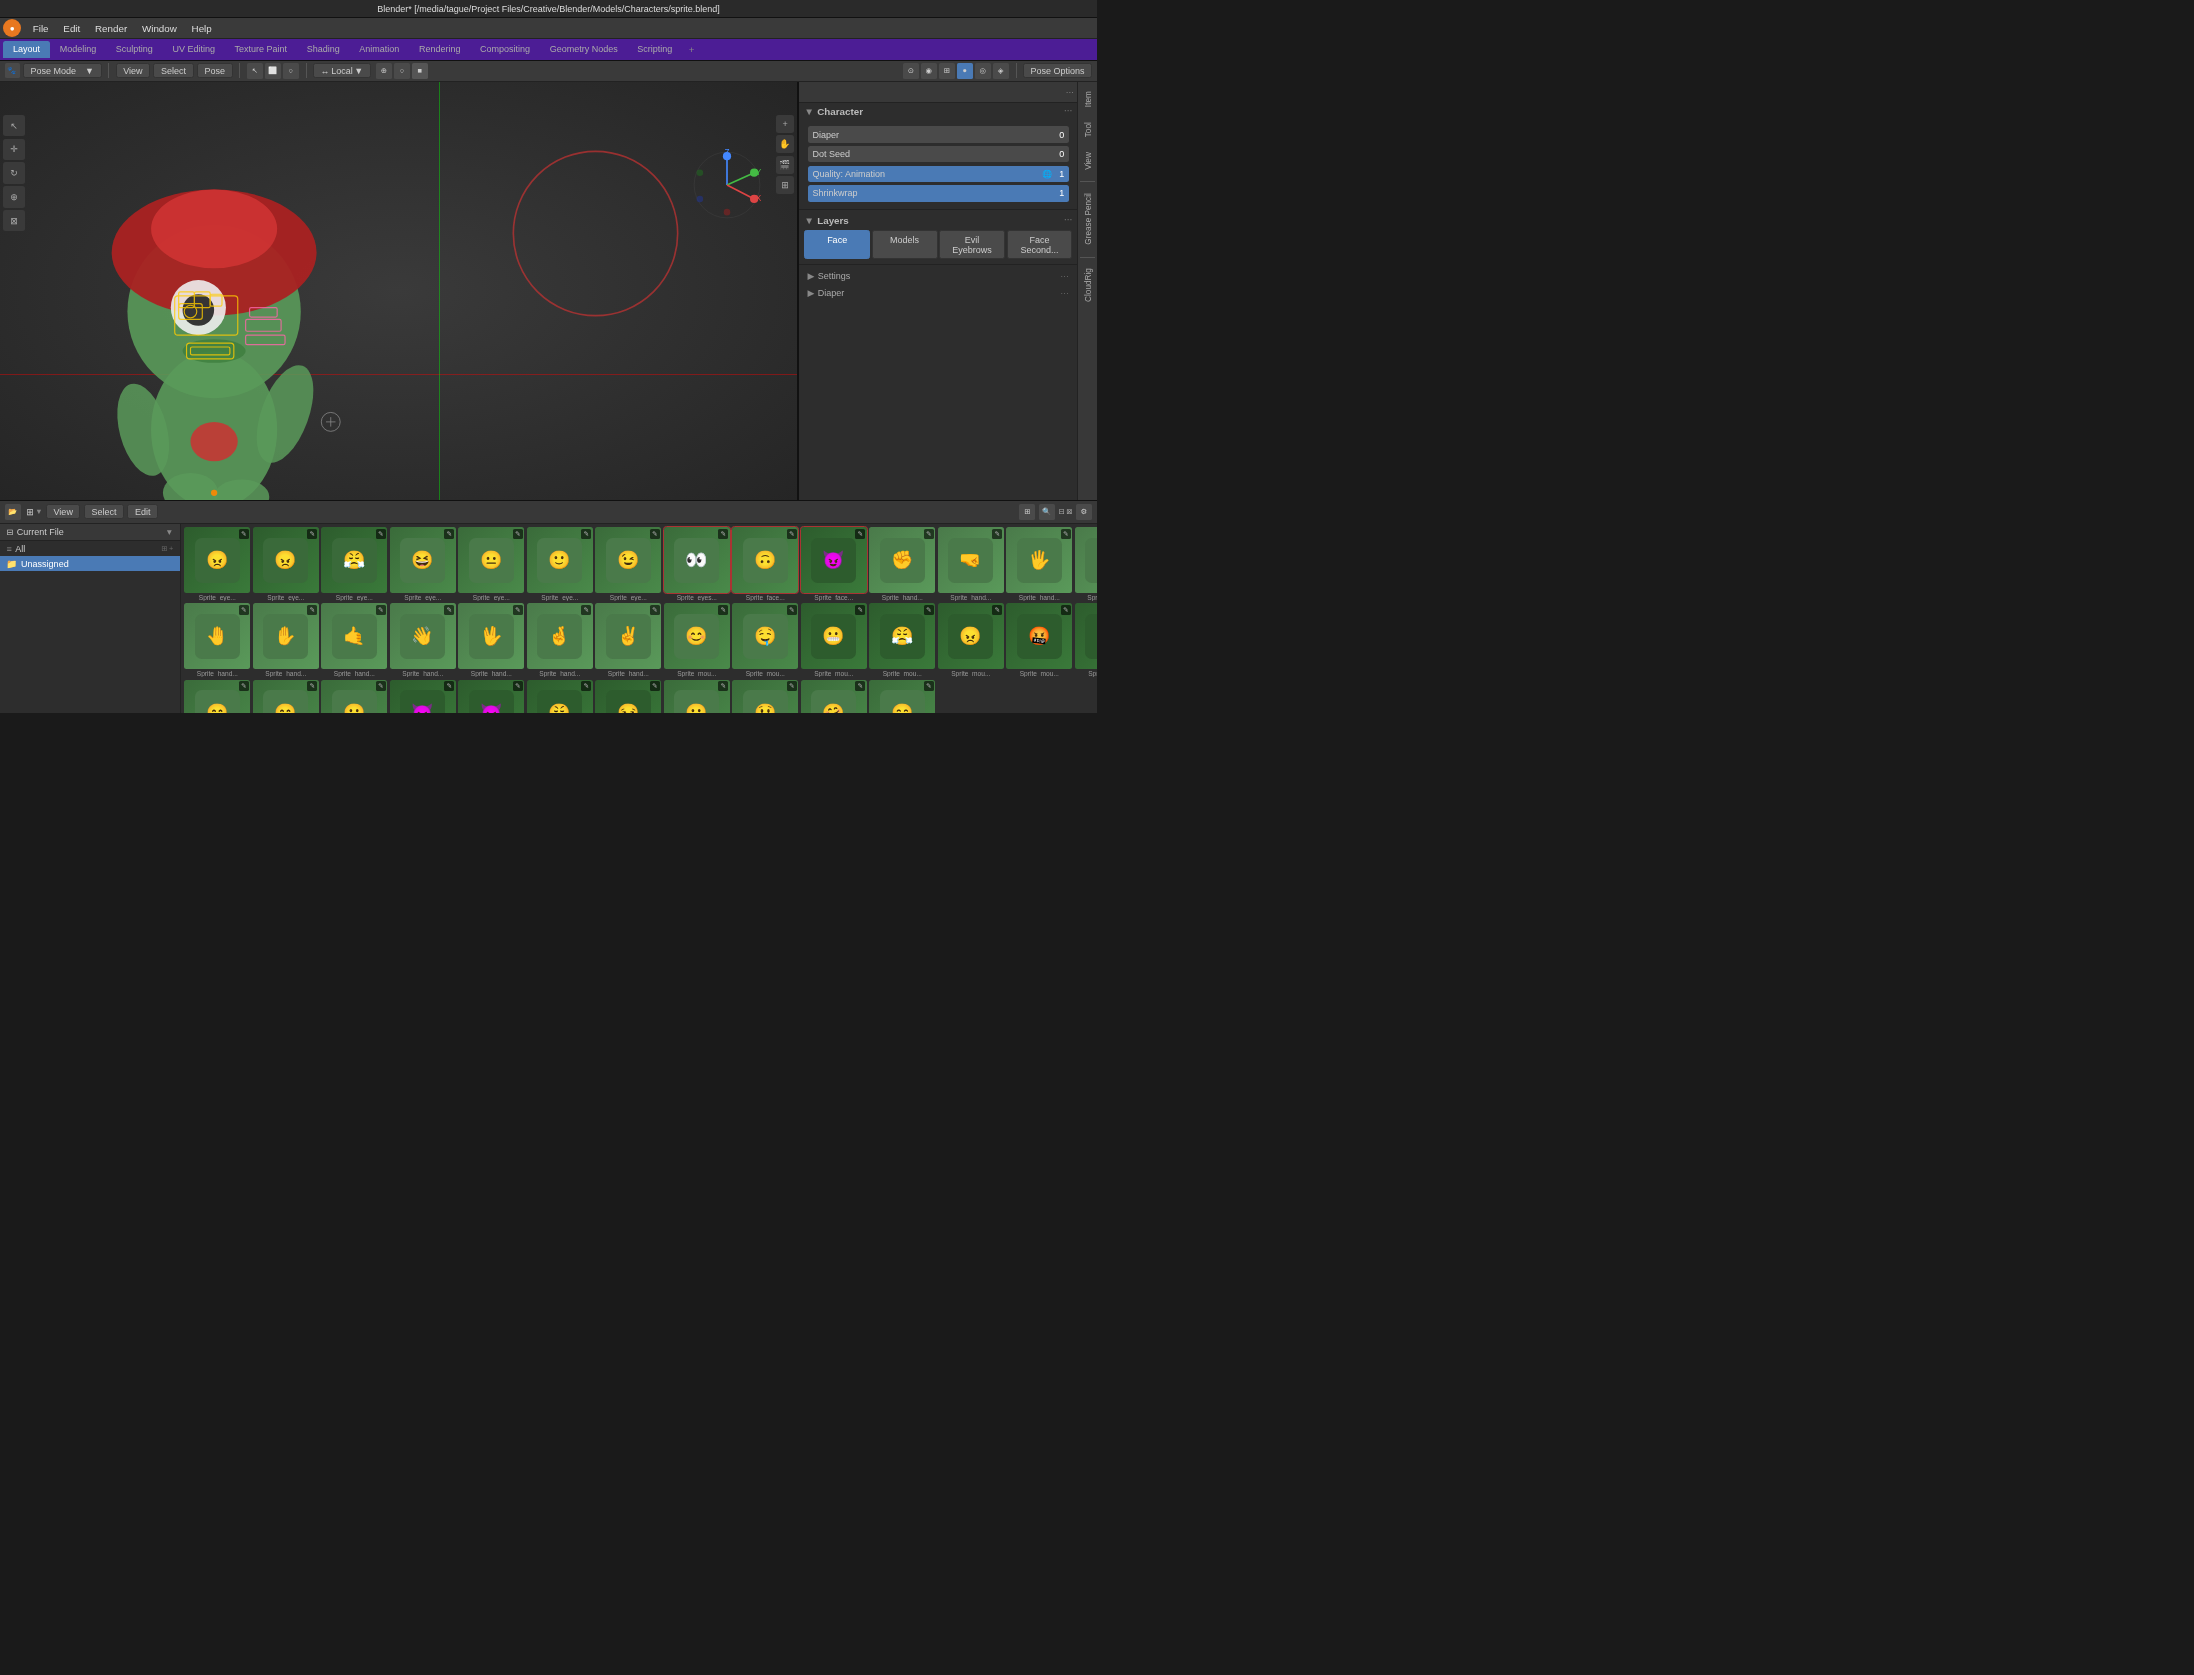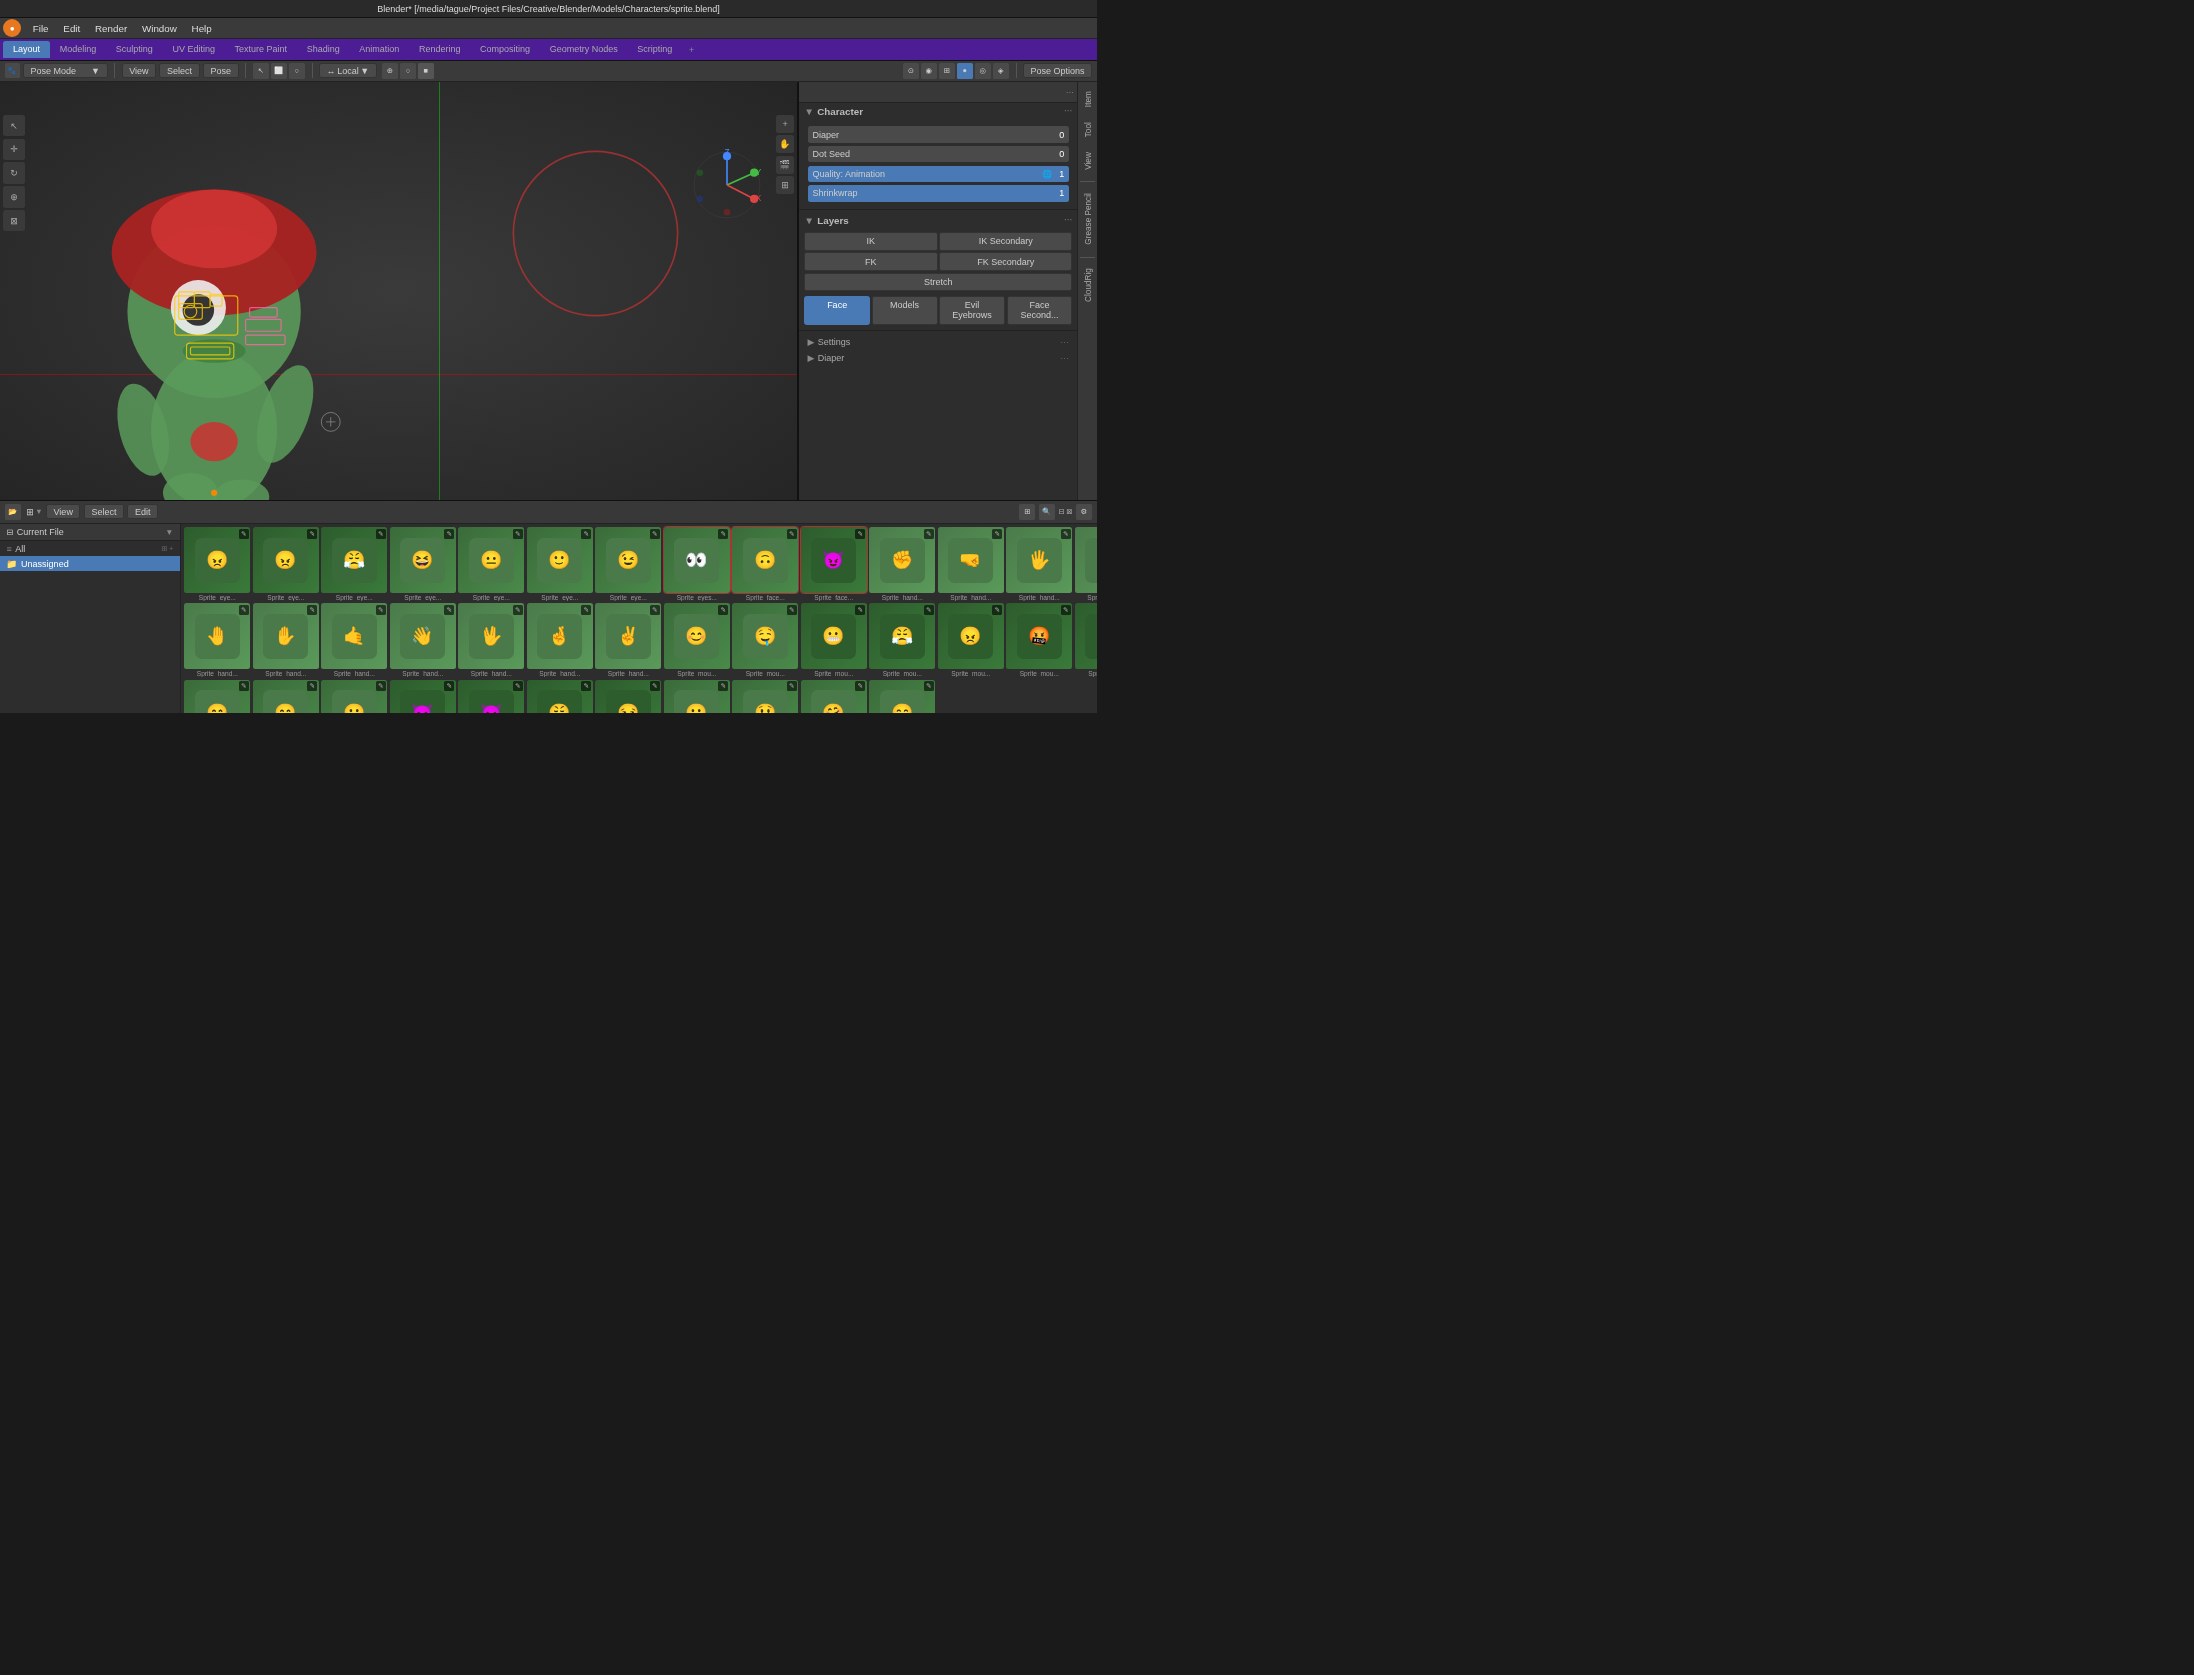--- a/index.html
+++ b/index.html
@@ -402,21 +402,21 @@
   <div class="workspace-tab">Compositing</div>
   <div class="workspace-tab">Geometry Nodes</div>
   <div class="workspace-tab">Scripting</div>
   <div class="workspace-tab-plus">+</div>
 </div>
 
 <div id="tool-bar">
   <div style="display:flex;align-items:center;gap:1.6px;">
     <div style="width:14.8px;height:14.8px;background:#4a4a4a;border-radius:1.6px;display:flex;align-items:center;justify-content:center;font-size:7.4px;color:#ccc;">🐾</div>
   </div>
-  <div class="tool-btn" style="display:flex;align-items:center;gap:15px;">
+  <div class="tool-btn" style="display:flex;align-items:center;gap:9px;">
     <span>Pose Mode</span>
     <span>▼</span>
   </div>
   <div class="tool-sep"></div>
   <div class="tool-btn">View</div>
   <div class="tool-btn">Select</div>
   <div class="tool-btn">Pose</div>
   <div class="tool-sep"></div>
 
   <div style="display:flex;gap:1.6px;">
@@ -597,30 +597,20 @@
     </div>
 
     <div style="height:0.8px;background:#222;margin:1.6px 0;"></div>
 
     <div class="panel-header">
       <span class="arrow">▼</span>
       <span>Layers</span>
       <span class="dots">···</span>
     </div>
 
-    <div class="layers-grid">
-
-      <div class="layer-btn">IK</div>
-      <div class="layer-btn">IK Secondary</div>
-
-      <div class="layer-btn">FK</div>
-      <div class="layer-btn">FK Secondary</div>
-
-      <div class="layer-btn full-width">Stretch</div>
-    </div>
 
     <div class="four-btn-row">
       <div class="layer-btn active">Face</div>
       <div class="layer-btn">Models</div>
       <div class="layer-btn">Evil Eyebrows</div>
       <div class="layer-btn">Face Second...</div>
     </div>
 
 
     <div style="height:0.8px;background:#222;margin:3.3px 0;"></div>

